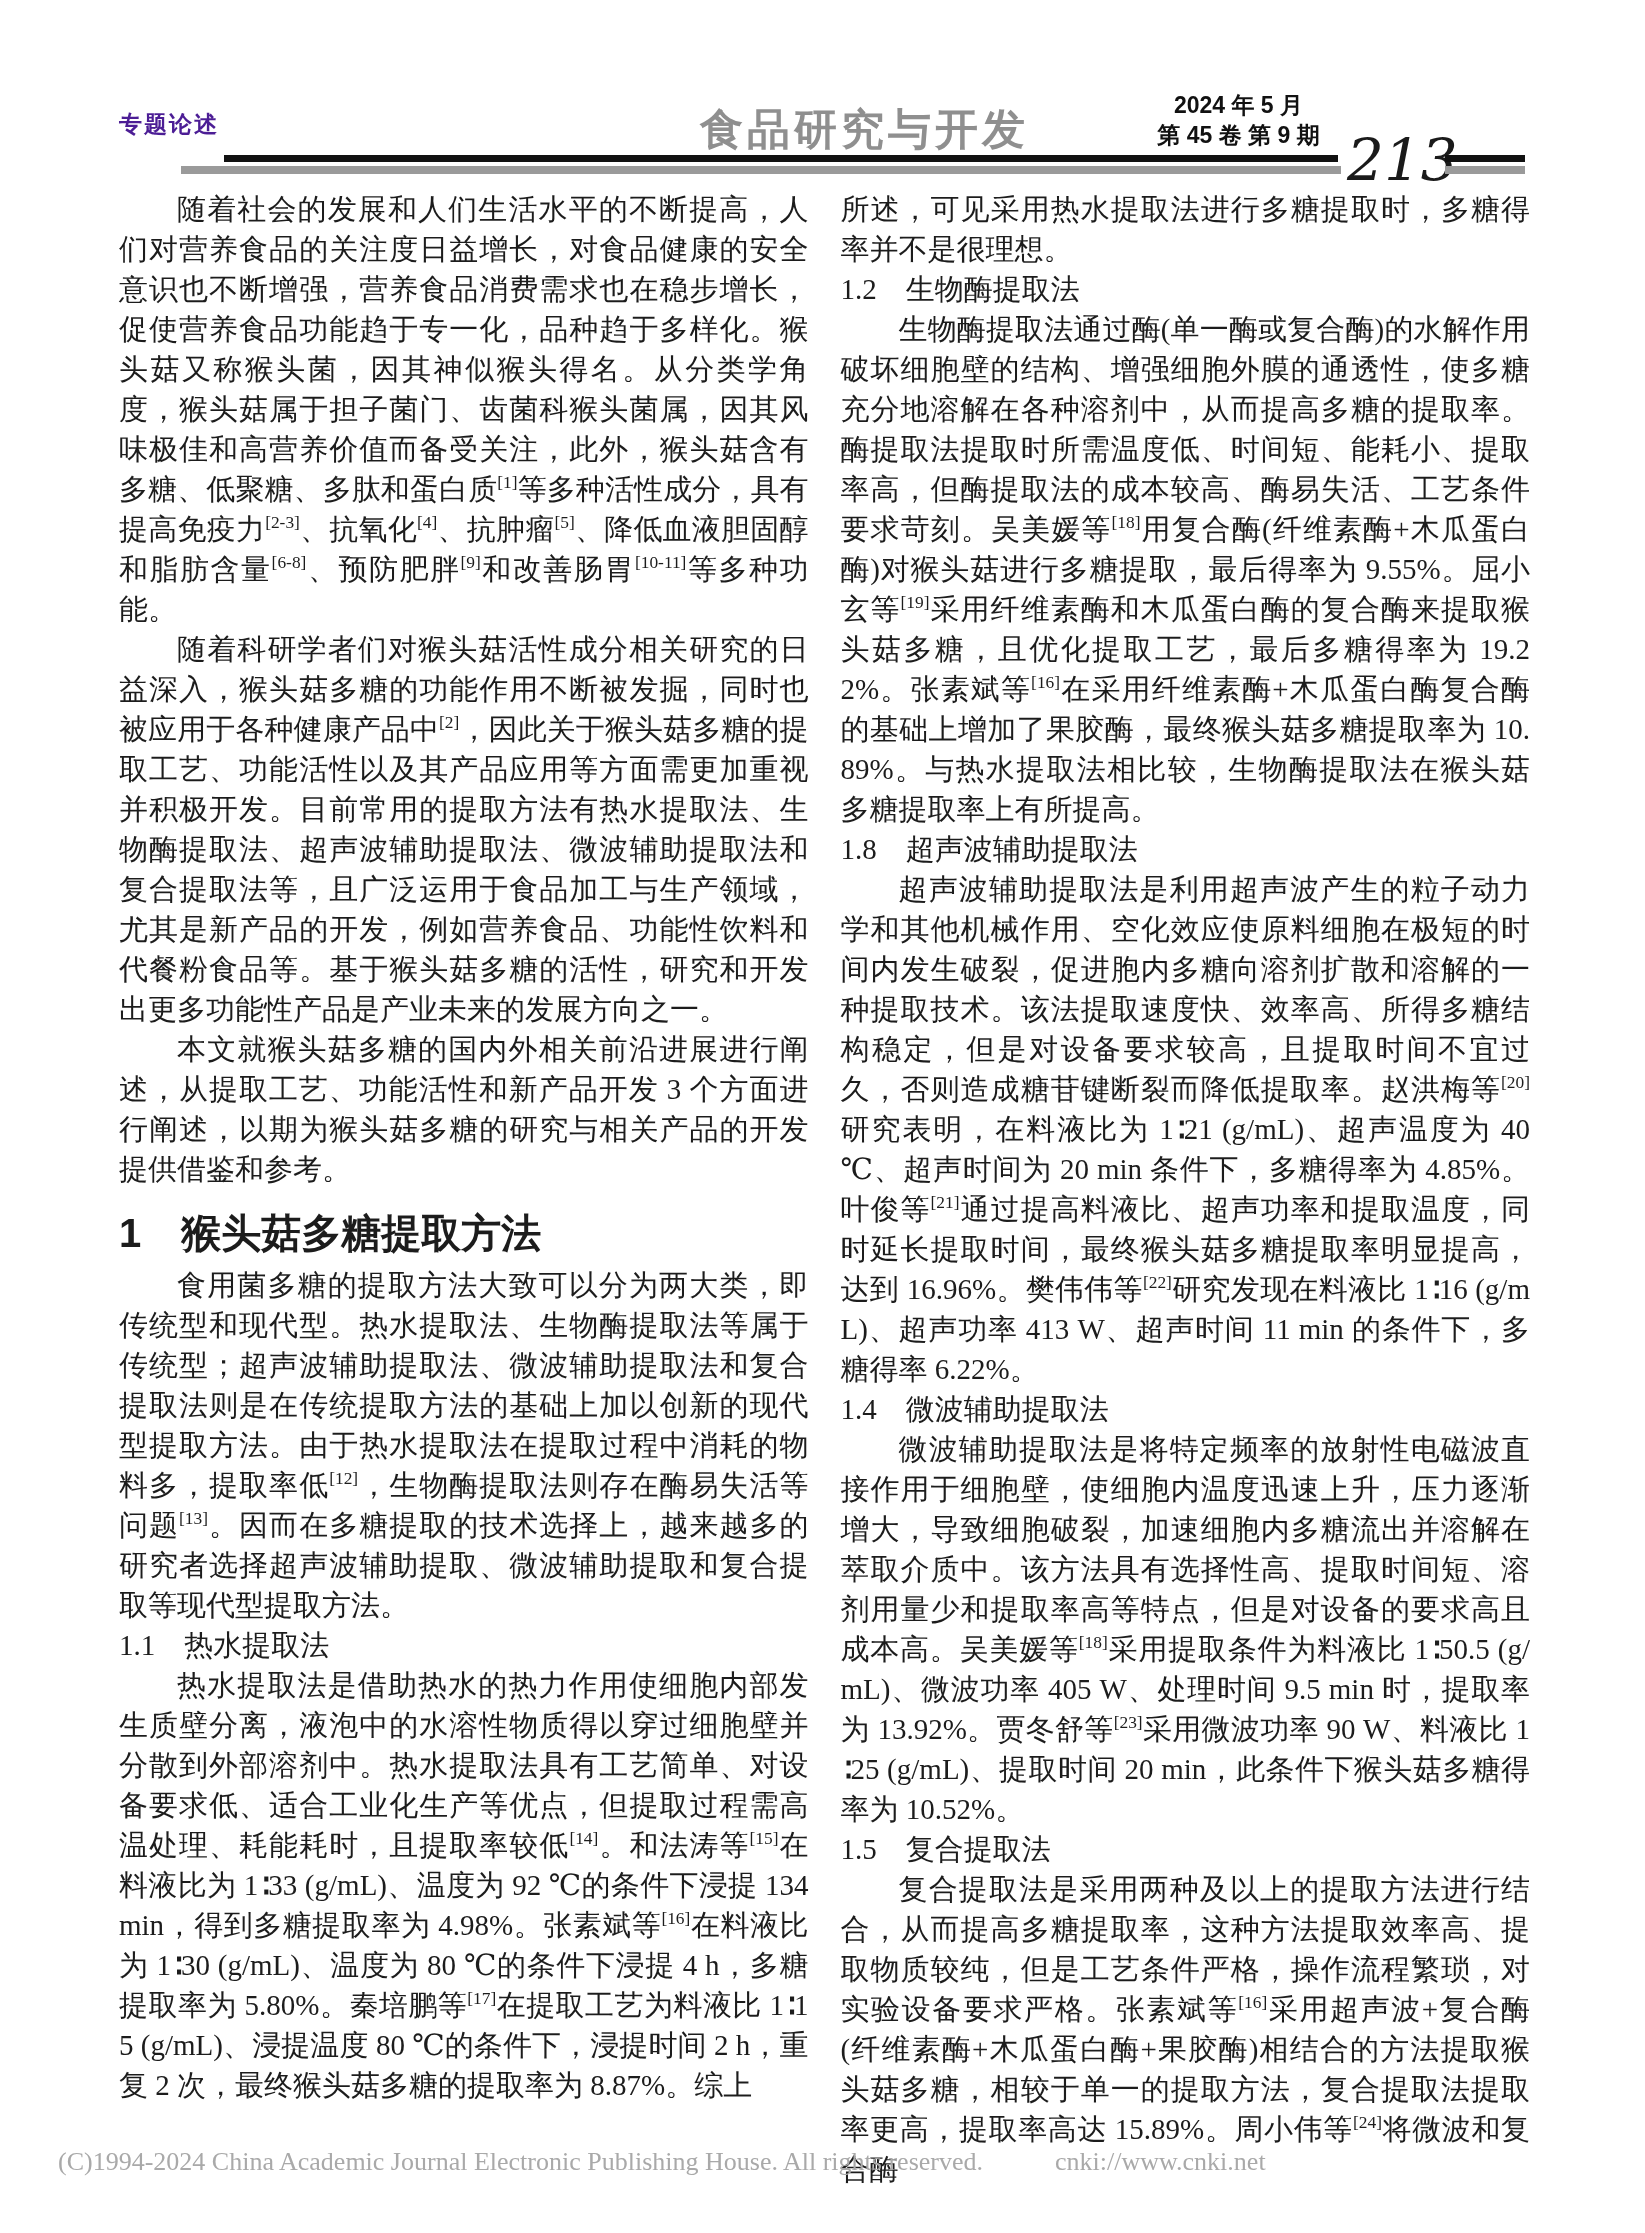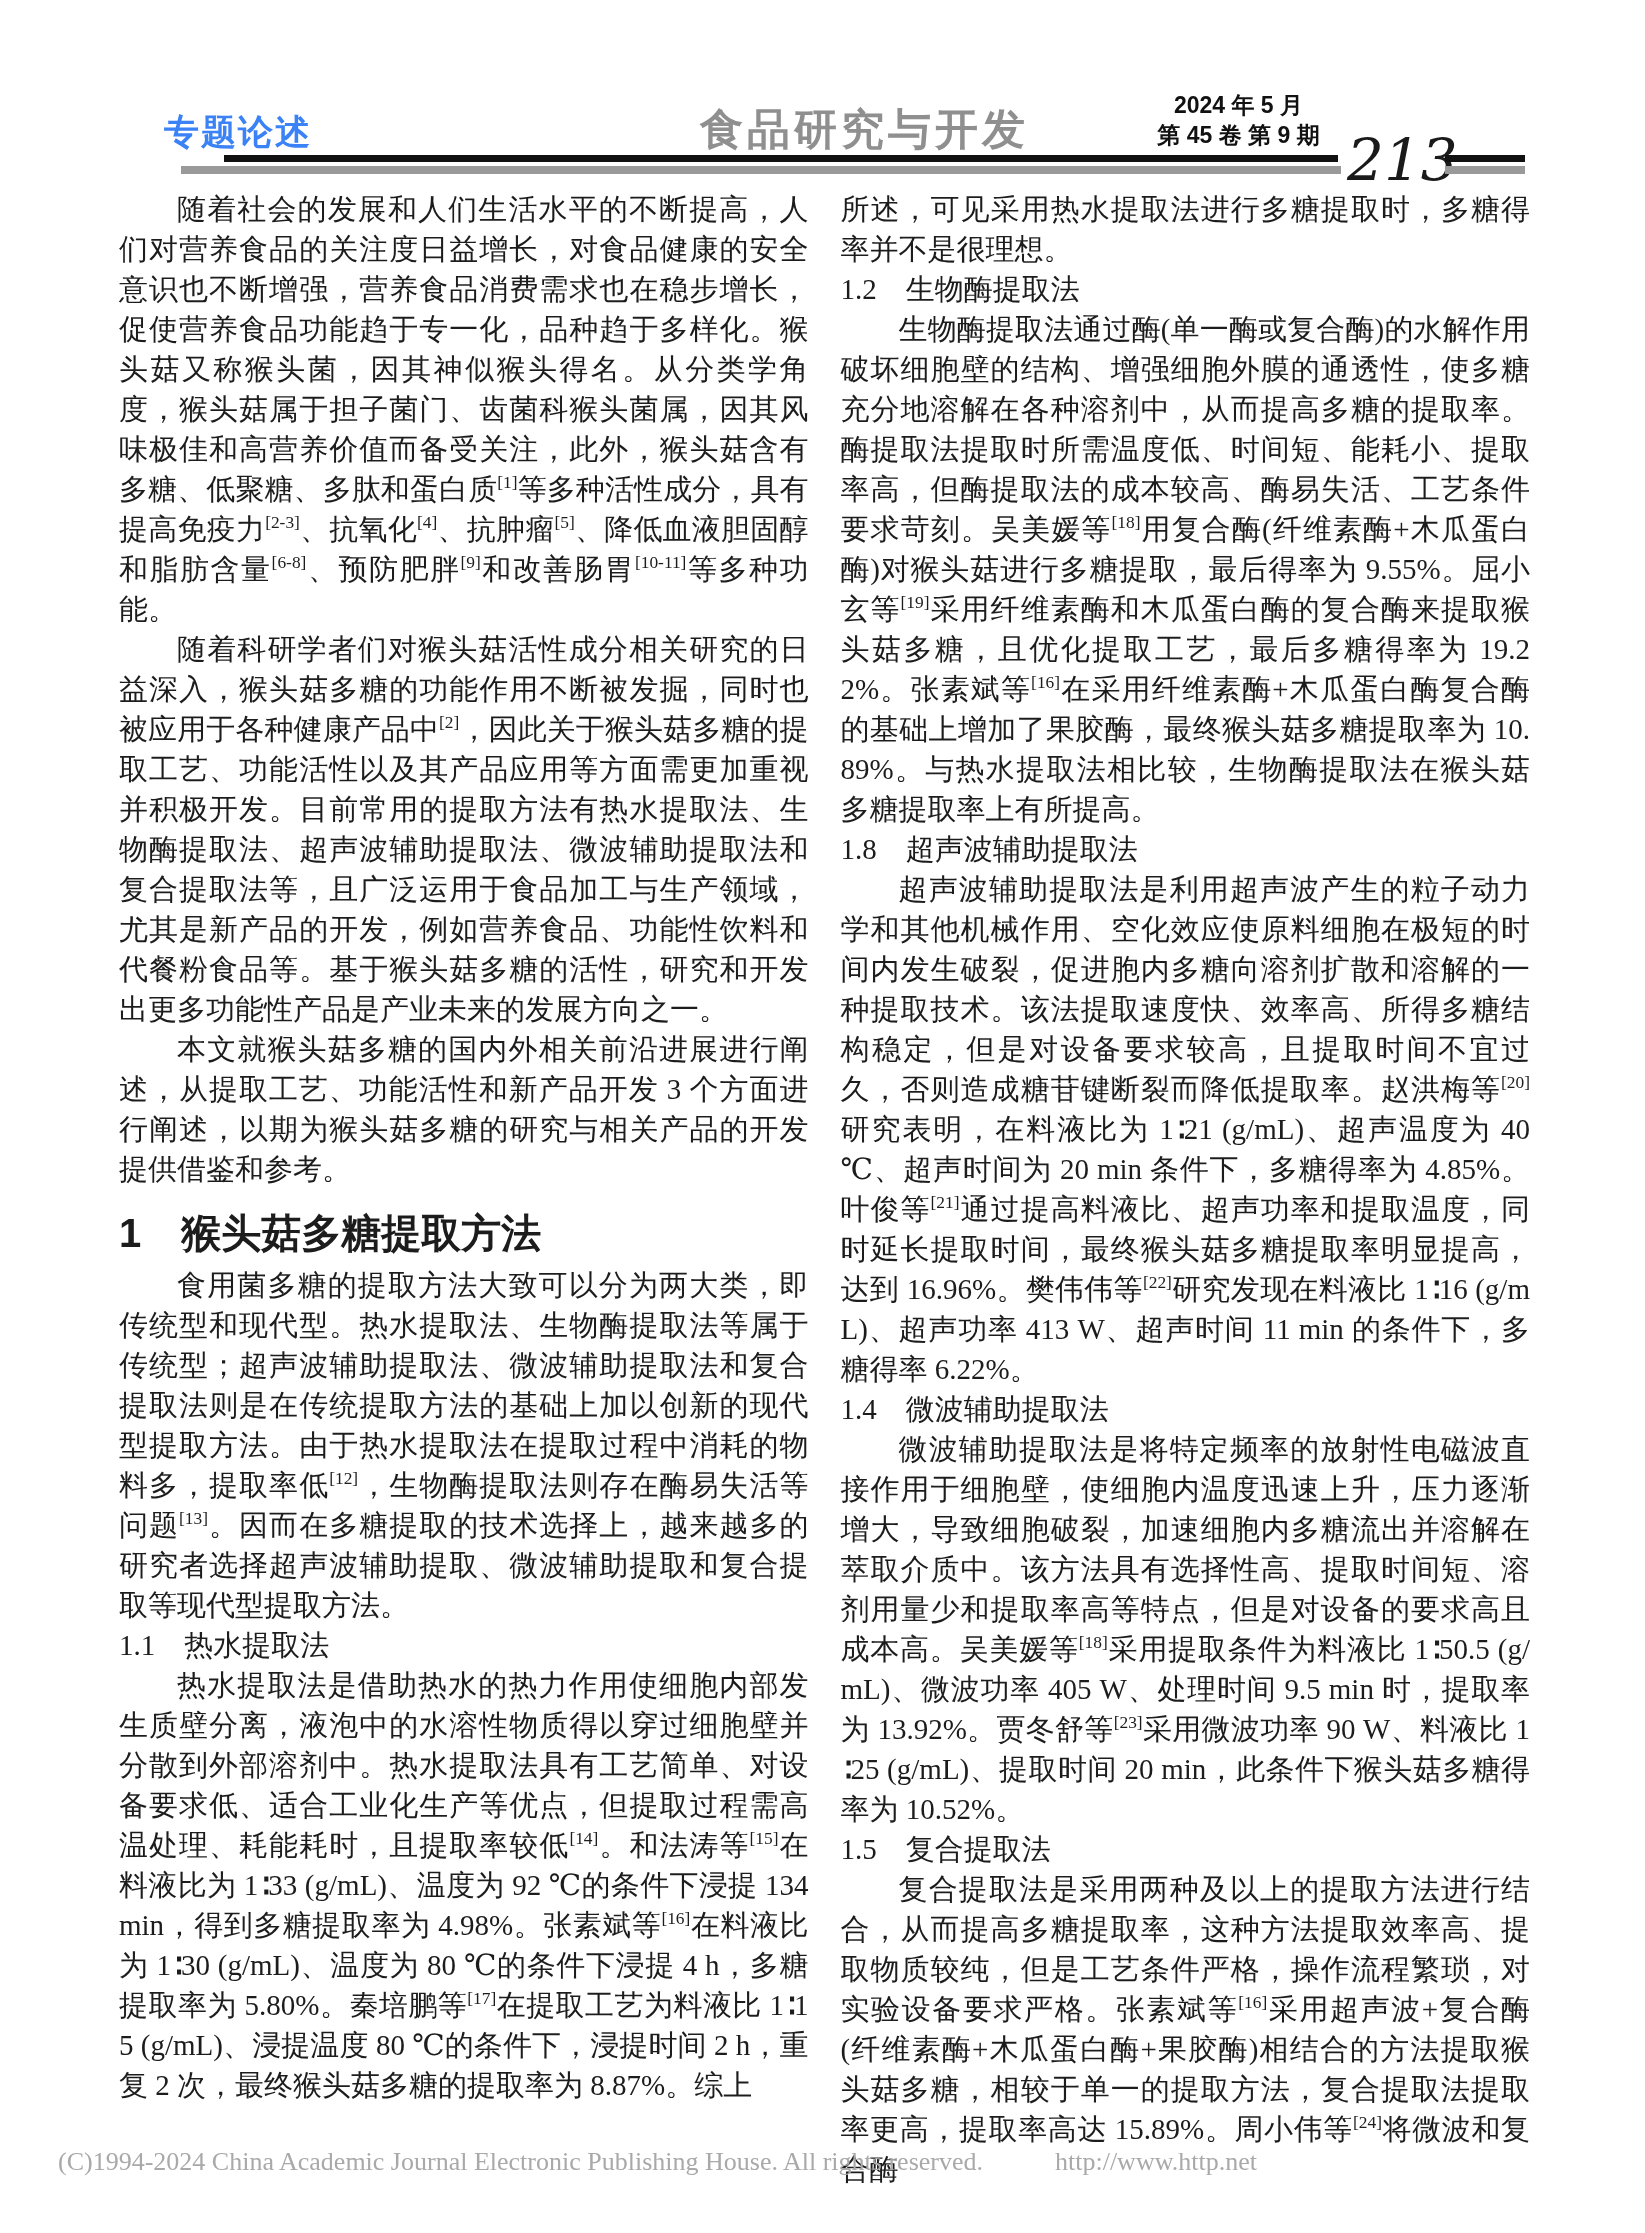--- a/index.html
+++ b/index.html
@@ -1,21 +1,21 @@
 <!DOCTYPE html>
 <html><head>
 <meta charset="utf-8">
 <style>
   html,body{margin:0;padding:0;background:#e8e8e8;}
   .page{position:relative;width:1646px;height:2234px;background:#ffffff;margin:0 auto;
         font-family:"Liberation Serif","DejaVu Serif",serif;color:#1c1c1c;overflow:hidden;}
 
   
   .col-label{position:absolute;left:119px;top:109px;font-family:"Liberation Sans","DejaVu Sans",sans-serif;
-             font-weight:bold;font-size:35px;color:#3b82f6;letter-spacing:2px;margin-left:45px;}
+             font-weight:bold;font-size:23px;color:#4c1d95;letter-spacing:2px;}
   .journal{position:absolute;left:700px;top:101px;font-family:"Liberation Sans","DejaVu Sans",sans-serif;
            font-weight:bold;font-size:43px;color:#8f8f8f;letter-spacing:4px;}
   .issue{position:absolute;left:1134px;top:90px;width:209px;text-align:center;
          font-family:"Liberation Sans","DejaVu Sans",sans-serif;font-weight:bold;font-size:23px;
          line-height:30px;color:#111;}
   .rule{position:absolute;}
   .rule.black{background:#111;height:7px;}
   .rule.gray{background:#9a9a9a;height:8px;}
   .rb1{left:224px;top:155px;width:1114px;}
   .rg1{left:181px;top:166px;width:1160px;}
@@ -74,17 +74,17 @@
         <div class="para">超声波辅助提取法是利用超声波产生的粒子动力学和其他机械作用、空化效应使原料细胞在极短的时间内发生破裂，促进胞内多糖向溶剂扩散和溶解的一种提取技术。该法提取速度快、效率高、所得多糖结构稳定，但是对设备要求较高，且提取时间不宜过久，否则造成糖苷键断裂而降低提取率。赵洪梅等<sup class="ref">[20]</sup>研究表明，在料液比为 1∶21 (g/mL)、超声温度为 40 ℃、超声时间为 20 min 条件下，多糖得率为 4.85%。叶俊等<sup class="ref">[21]</sup>通过提高料液比、超声功率和提取温度，同时延长提取时间，最终猴头菇多糖提取率明显提高，达到 16.96%。樊伟伟等<sup class="ref">[22]</sup>研究发现在料液比 1∶16 (g/mL)、超声功率 413 W、超声时间 11 min 的条件下，多糖得率 6.22%。</div>
         <div class="h2">1.4　微波辅助提取法</div>
         <div class="para">微波辅助提取法是将特定频率的放射性电磁波直接作用于细胞壁，使细胞内温度迅速上升，压力逐渐增大，导致细胞破裂，加速细胞内多糖流出并溶解在萃取介质中。该方法具有选择性高、提取时间短、溶剂用量少和提取率高等特点，但是对设备的要求高且成本高。吴美媛等<sup class="ref">[18]</sup>采用提取条件为料液比 1∶50.5 (g/mL)、微波功率 405 W、处理时间 9.5 min 时，提取率为 13.92%。贾冬舒等<sup class="ref">[23]</sup>采用微波功率 90 W、料液比 1∶25 (g/mL)、提取时间 20 min，此条件下猴头菇多糖得率为 10.52%。</div>
         <div class="h2">1.5　复合提取法</div>
         <div class="para">复合提取法是采用两种及以上的提取方法进行结合，从而提高多糖提取率，这种方法提取效率高、提取物质较纯，但是工艺条件严格，操作流程繁琐，对实验设备要求严格。张素斌等<sup class="ref">[16]</sup>采用超声波+复合酶(纤维素酶+木瓜蛋白酶+果胶酶)相结合的方法提取猴头菇多糖，相较于单一的提取方法，复合提取法提取率更高，提取率高达 15.89%。周小伟等<sup class="ref">[24]</sup>将微波和复合酶</div>
       </div>
   </div>
 
   <div class="footer">
     <span>(C)1994-2024 China Academic Journal Electronic Publishing House. All rights reserved.</span>
-    <span>http://www.http.net</span>
+    <span>cnki://www.cnki.net</span>
   </div>
 
 </div>
 
 
 </body></html>

